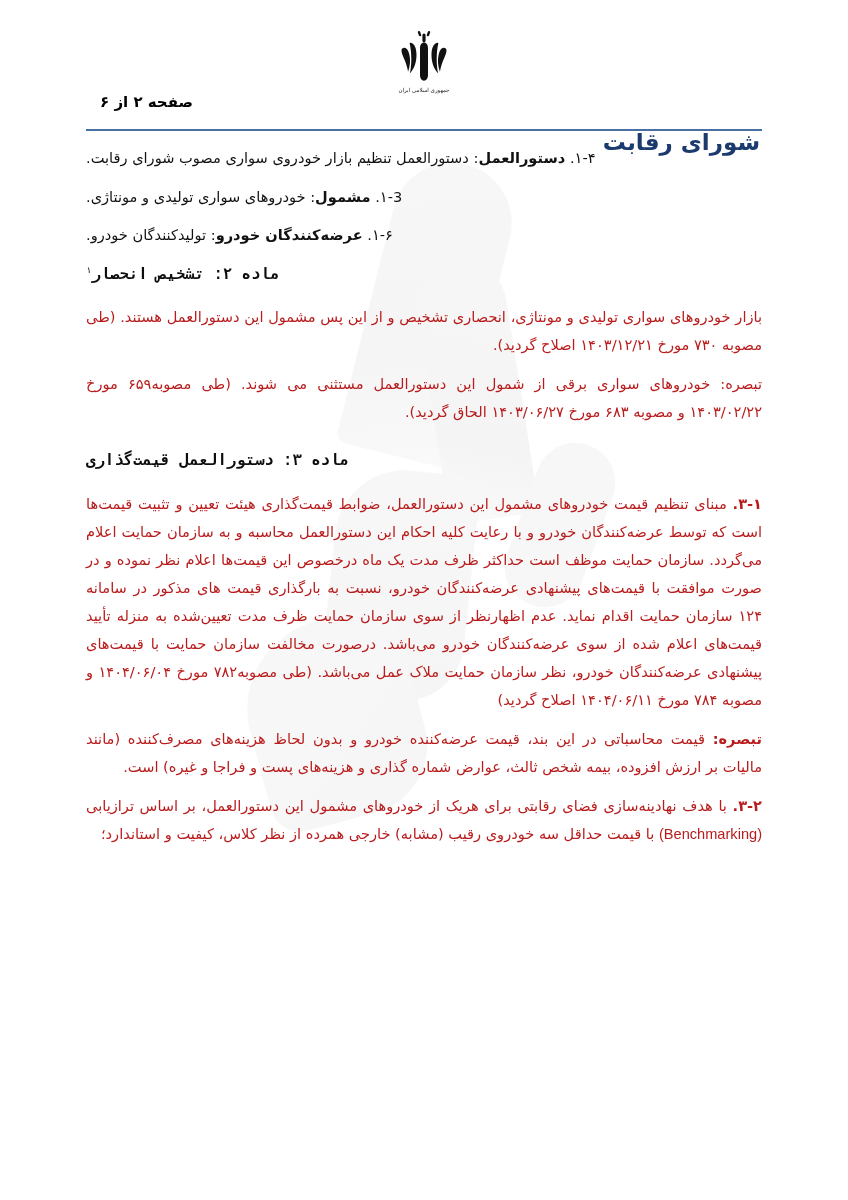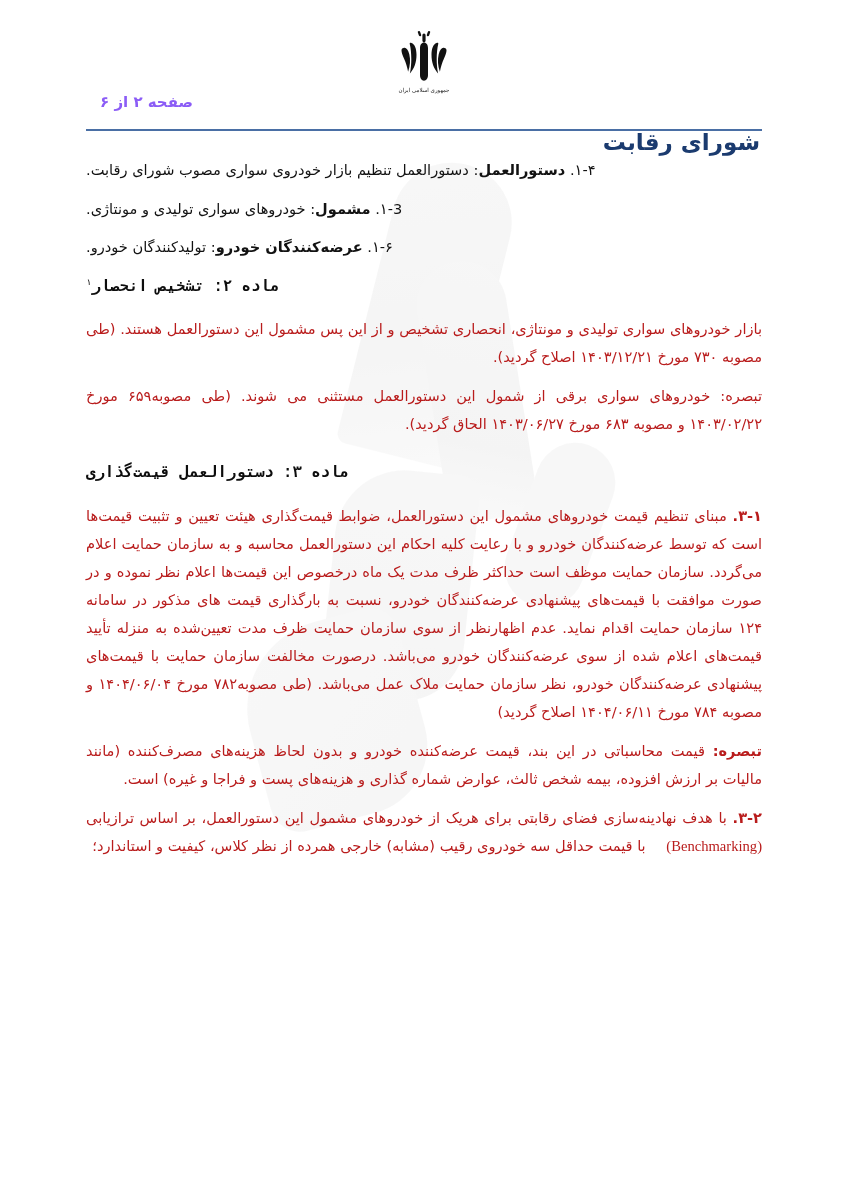--- a/index.html
+++ b/index.html
@@ -108,38 +108,38 @@
     letter-spacing: 0.2px;
     line-height: 1;
     margin-top: 43px;
   }
   .page-indicator {
     position: absolute;
     left: 100px;
     top: 95px;
     font-size: 15px;
     font-weight: bold;
-    color: #8b5cf6;
+    color: #000000;
     line-height: 1;
   }
   .header-rule {
     position: absolute;
     left: 86px;
     right: 86px;
     top: 129px;
     height: 2px;
     background: #4a6fa5;
   }
 
   
   .content {
     position: relative;
     z-index: 2;
     margin: 0 86px;
-    padding-top: 24px;
+    padding-top: 12px;
   }
 
   p.body-line, p.body-para {
     margin: 0 0 11px 0;
     font-size: 14.6px;
     line-height: 1.92;
     color: #b91c1c;
     text-align: justify;
     text-justify: inter-word;
   }
@@ -164,21 +164,21 @@
   .article-heading.h3 {
     margin-top: 22px;
     margin-bottom: 16px;
   }
   sup.fn {
     font-size: 9px;
     vertical-align: super;
     font-weight: normal;
   }
 
-  .latin { font-family: Liberation Serif, serif; margin-left: 16px; }
+  .latin { font-family: Liberation Sans, sans-serif; }
 
   
   .footnote-area {
     position: absolute;
     z-index: 2;
     right: 86px;
     left: 86px;
     top: 898px;
   }
   .footnote-rule {

